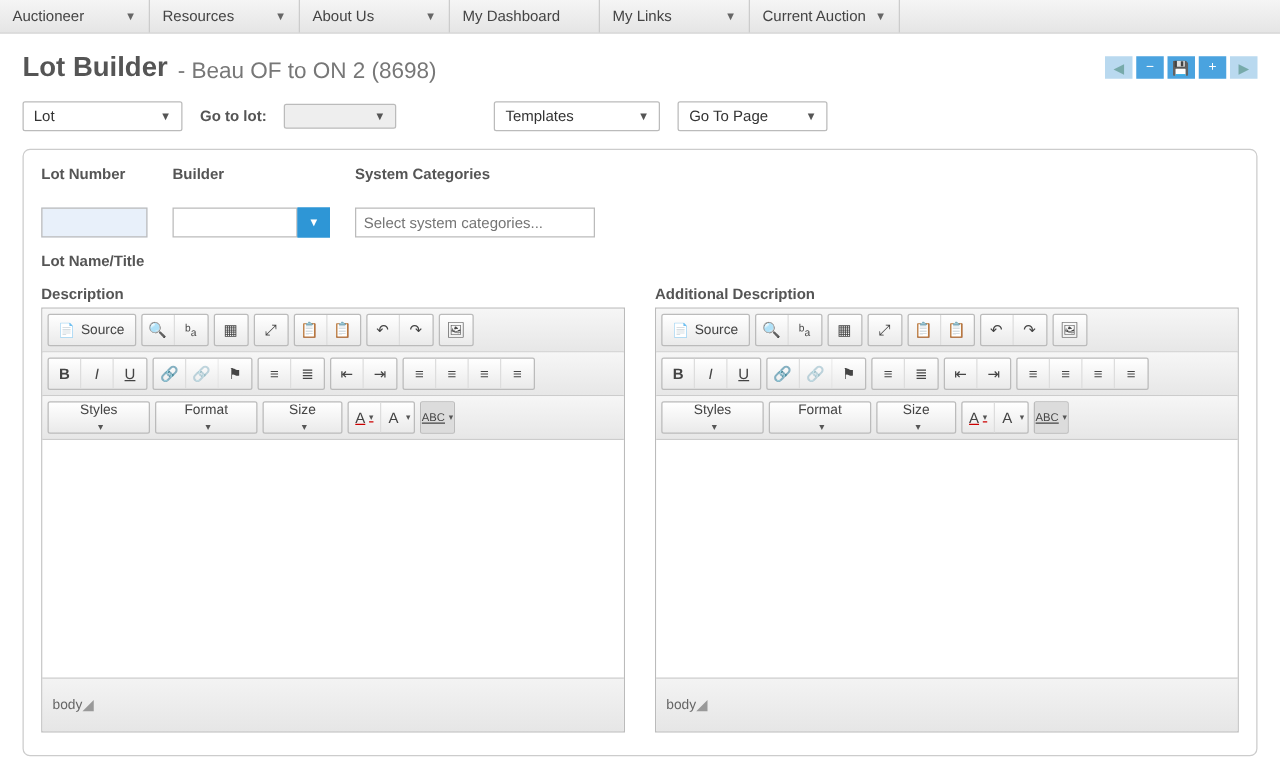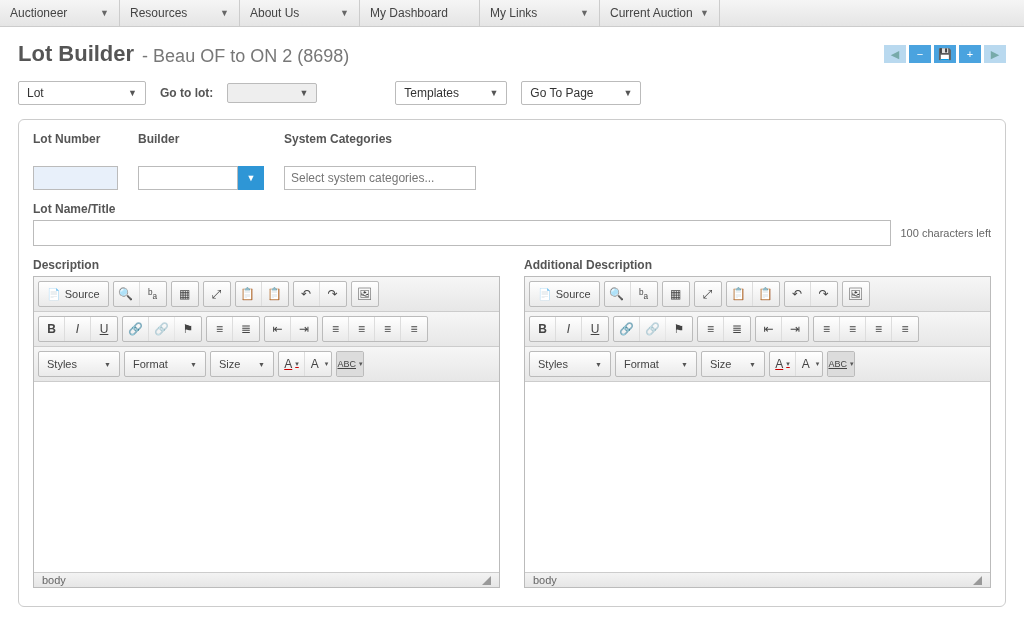--- a/index.html
+++ b/index.html
@@ -52,27 +52,27 @@
   
   .editors { display: flex; gap: 24px; margin-top: 12px; }
   .editor-col { flex: 1; display: flex; flex-direction: column; }
   .editor-col > label { font-size: 12px; font-weight: bold; color: #555; margin-bottom: 4px; }
   .editor { border: 1px solid #bbb; display: flex; flex-direction: column; }
   .editor .tb { background: linear-gradient(#f6f6f6,#e7e7e7); border-bottom: 1px solid #ccc; padding: 4px; display: flex; flex-wrap: wrap; gap: 4px; align-items: center; }
   .tb .grp { display: flex; border: 1px solid #bbb; border-radius: 2px; background: linear-gradient(#fff,#eaeaea); }
   .tb .btn { width: 26px; height: 24px; display: flex; align-items: center; justify-content: center; font-size: 12px; border-right: 1px solid #ddd; cursor: pointer; color: #444; }
   .tb .btn:last-child { border-right: none; }
   .tb .btn.src { width: auto; padding: 0 8px; gap: 4px; font-size: 11px; }
-  .tb .btn.wide { width: auto; padding: 0 8px; gap: 4px; font-size: 11px; }
+  .tb .btn.wide { width: auto; padding: 0 8px; gap: 4px; font-size: 11px; flex-direction: column; }
   .tb .btn .mini-caret { font-size: 7px; margin-left: 3px; color: #555; }
   .tb .btn.abc { background: #dcdcdc; }
   .tb .btn.aline { text-decoration: underline; text-decoration-color: #c00; }
   
   .editor .canvas { background: #fff; height: 190px; }
-  .editor .status { background: linear-gradient(#f3f3f3,#e6e6e6); border-top: 1px solid #ccc; padding: 1px 8px; font-size: 11px; color: #666; display: flex; justify-content: space-between; align-items: center; }
+  .editor .status { background: linear-gradient(#f3f3f3,#e6e6e6); border-top: 1px solid #ccc; padding: 15px 8px; font-size: 11px; color: #666; display: flex; justify-content: flex-start; align-items: center; }
   .editor .status .resize { width: 0; height: 0; border-left: 9px solid transparent; border-bottom: 9px solid #999; }
 </style>
 </head>
 <body>
 
 <div class="topnav">
   <div class="item">
       <span>Auctioneer</span>
       <span class="caret">▼</span>
     </div>
@@ -128,21 +128,21 @@
     <div class="select-like" style="width:128px">
       <span>Lot</span>
         <span class="caret">▼</span>
     </div>
     <span class="label-inline">Go to lot:</span>
     <div class="select-like grey" style="width:90px">
       <span></span>
         <span class="caret">▼</span>
     </div>
     <div style="flex:0 0 50px"></div>
-    <div class="select-like" style="width:112px">
+    <div class="select-like" style="width:133px">
       <span>Templates</span>
         <span class="caret">▼</span>
     </div>
     <div class="select-like" style="width:120px">
       <span>Go To Page</span>
         <span class="caret">▼</span>
     </div>
   </div>
 
   <div class="form-box">
@@ -161,24 +161,20 @@
         </div>
       </div>
       <div class="field syscat">
         <label>System Categories</label>
         <input type="text" placeholder="Select system categories..." style="">
       </div>
     </div>
 
     <div class="fullwidth-field">
       <label>Lot Name/Title</label>
-      <div class="row">
-        <input type="text" value="" style="">
-        <span class="hint">100 characters left</span>
-      </div>
     </div>
 
     <div class="editors">
 
       <div class="editor-col">
         <label>Description</label>
         <div class="editor">
 
           <div class="tb">
             <div class="grp">

